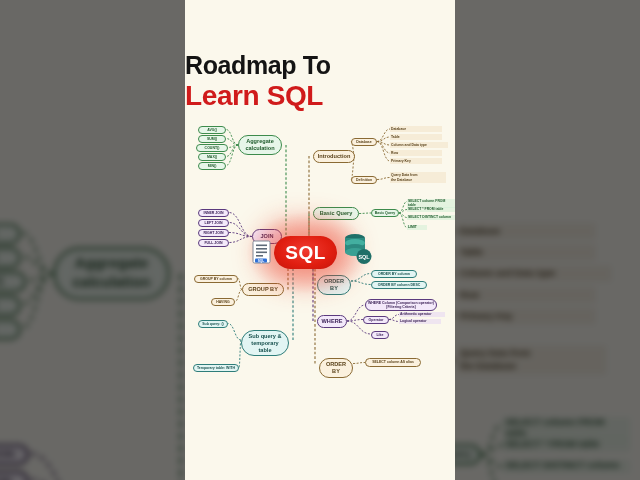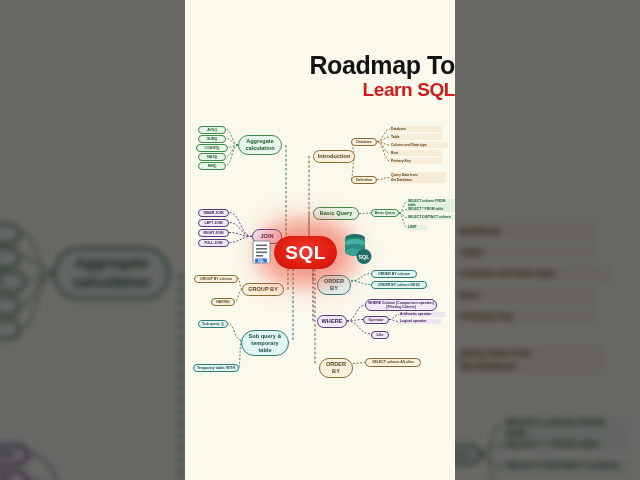--- a/index.html
+++ b/index.html
@@ -16,23 +16,23 @@
   #backdrop .bmap{position:absolute;left:0;top:0;width:816px;height:704px;}
 
   
   .bar{position:absolute;top:0;height:480px;background:#000;opacity:0;}
   #panel{
     position:absolute;left:185px;top:0;width:270px;height:480px;
     background:#FBF8EC;overflow:hidden;
   }
 
   
-  #title{position:absolute;left:0;top:52px;width:270px;text-align:right;}
+  #title{position:absolute;left:0;top:52px;width:270px;text-align:left;}
   #title .l1{display:block;font-size:25px;font-weight:bold;color:#141414;letter-spacing:-.4px;line-height:1.08;}
-  #title .l2{display:block;font-size:19px;font-weight:bold;color:#D01B1B;letter-spacing:-.4px;line-height:1.18;}
+  #title .l2{display:block;font-size:28px;font-weight:bold;color:#D01B1B;letter-spacing:-.4px;line-height:1.18;}
 
   
   .node{position:absolute;box-sizing:border-box;display:flex;align-items:center;justify-content:center;
         text-align:center;border-radius:40px;border:1px solid #333;background:#fff;
         font-weight:bold;white-space:pre-line;}
   .leaf{position:absolute;box-sizing:border-box;display:flex;align-items:center;
         text-align:left;font-weight:bold;white-space:pre-line;}
   .pill{border-radius:30px;border:1px solid #333;justify-content:center;text-align:center;}
   .plain{border:none;background:transparent;}
 

